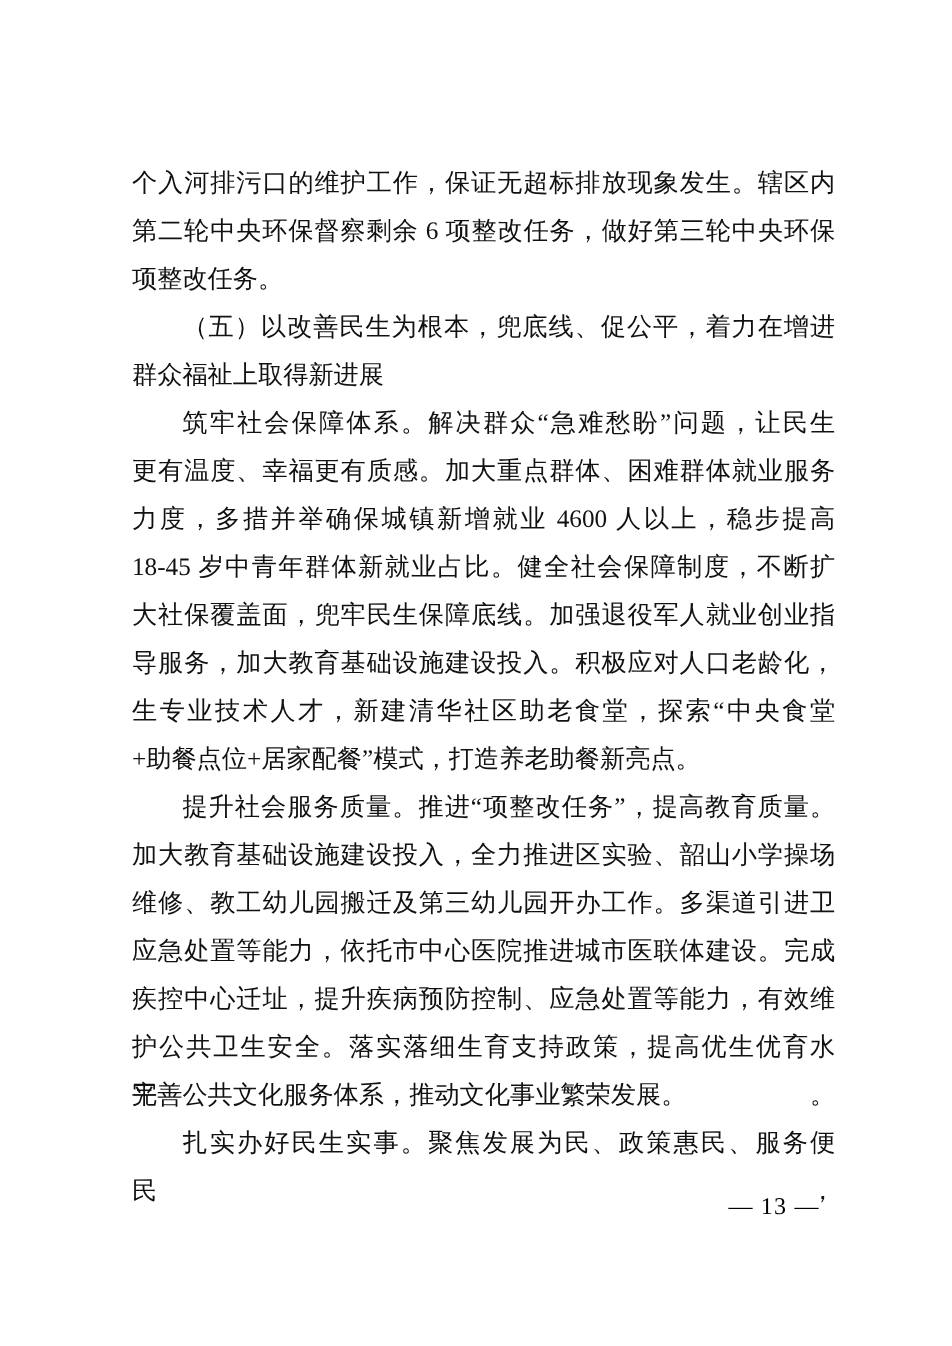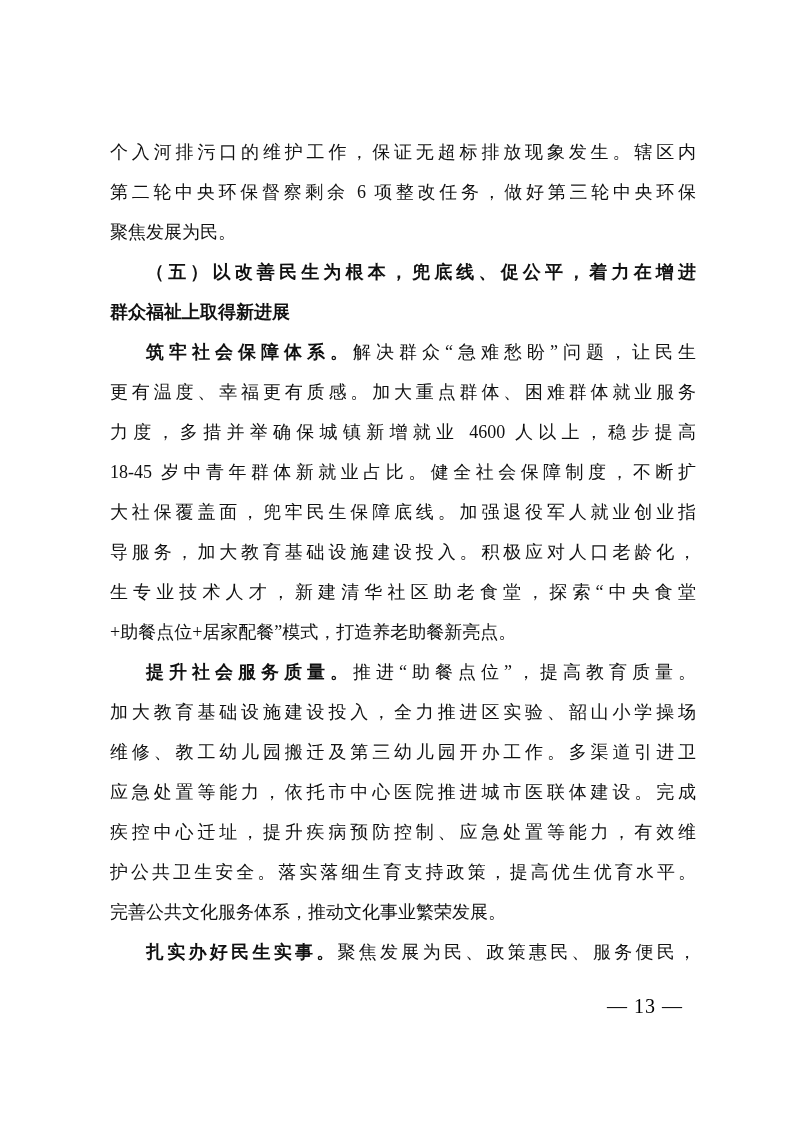--- a/index.html
+++ b/index.html
@@ -24,33 +24,33 @@
   }
   .text-block {
     position: absolute;
     left: 110px;
     top: 132px;
     width: 586px;
   }
   .line {
     height: 40px;
     line-height: 40px;
-    font-size: 18px;
+    font-size: 21px;
     text-align: left;
     overflow: visible;
   }
   .line.just {
     text-align: justify;
     text-align-last: justify;
   }
   .line.indent {
     text-indent: 2em;
   }
   .seg.bold {
-    font-weight: bold;
+    font-weight: normal;
   }
   .heading .line {
     font-weight: bold;
   }
   .page-number {
     position: absolute;
     top: 991px;
     right: 110px;
     font-size: 20px;
     line-height: 30px;
@@ -59,38 +59,38 @@
   }
 </style>
 </head>
 <body>
 
 <div class="page">
   <div class="text-block" id="text-block">
       <div class="paragraph body">
         <div class="line just"><span class="seg">个入河排污口的维护工作，保证无超标排放现象发生。辖区内</span></div>
         <div class="line just"><span class="seg">第二轮中央环保督察剩余 6 项整改任务，做好第三轮中央环保</span></div>
-        <div class="line"><span class="seg">聚焦发展为民。</span></div>
+        <div class="line"><span class="seg">项整改任务。</span></div>
       </div>
       <div class="paragraph heading">
         <div class="line just indent"><span class="seg bold">（五）以改善民生为根本，兜底线、促公平，着力在增进</span></div>
         <div class="line"><span class="seg bold">群众福祉上取得新进展</span></div>
       </div>
       <div class="paragraph body">
         <div class="line just indent"><span class="seg bold">筑牢社会保障体系。</span><span class="seg">解决群众“急难愁盼”问题，让民生</span></div>
         <div class="line just"><span class="seg">更有温度、幸福更有质感。加大重点群体、困难群体就业服务</span></div>
         <div class="line just"><span class="seg">力度，多措并举确保城镇新增就业 4600 人以上，稳步提高</span></div>
         <div class="line just"><span class="seg">18-45 岁中青年群体新就业占比。健全社会保障制度，不断扩</span></div>
         <div class="line just"><span class="seg">大社保覆盖面，兜牢民生保障底线。加强退役军人就业创业指</span></div>
         <div class="line just"><span class="seg">导服务，加大教育基础设施建设投入。积极应对人口老龄化，</span></div>
         <div class="line just"><span class="seg">生专业技术人才，新建清华社区助老食堂，探索“中央食堂</span></div>
         <div class="line"><span class="seg">+助餐点位+居家配餐”模式，打造养老助餐新亮点。</span></div>
       </div>
       <div class="paragraph body">
-        <div class="line just indent"><span class="seg bold">提升社会服务质量。</span><span class="seg">推进“助餐点位”，提高教育质量。</span></div>
+        <div class="line just indent"><span class="seg bold">提升社会服务质量。</span><span class="seg">推进“项整改任务”，提高教育质量。</span></div>
         <div class="line just"><span class="seg">加大教育基础设施建设投入，全力推进区实验、韶山小学操场</span></div>
         <div class="line just"><span class="seg">维修、教工幼儿园搬迁及第三幼儿园开办工作。多渠道引进卫</span></div>
         <div class="line just"><span class="seg">应急处置等能力，依托市中心医院推进城市医联体建设。完成</span></div>
         <div class="line just"><span class="seg">疾控中心迁址，提升疾病预防控制、应急处置等能力，有效维</span></div>
         <div class="line just"><span class="seg">护公共卫生安全。落实落细生育支持政策，提高优生优育水平。</span></div>
         <div class="line"><span class="seg">完善公共文化服务体系，推动文化事业繁荣发展。</span></div>
       </div>
       <div class="paragraph body">
         <div class="line just indent"><span class="seg bold">扎实办好民生实事。</span><span class="seg">聚焦发展为民、政策惠民、服务便民，</span></div>
       </div>

